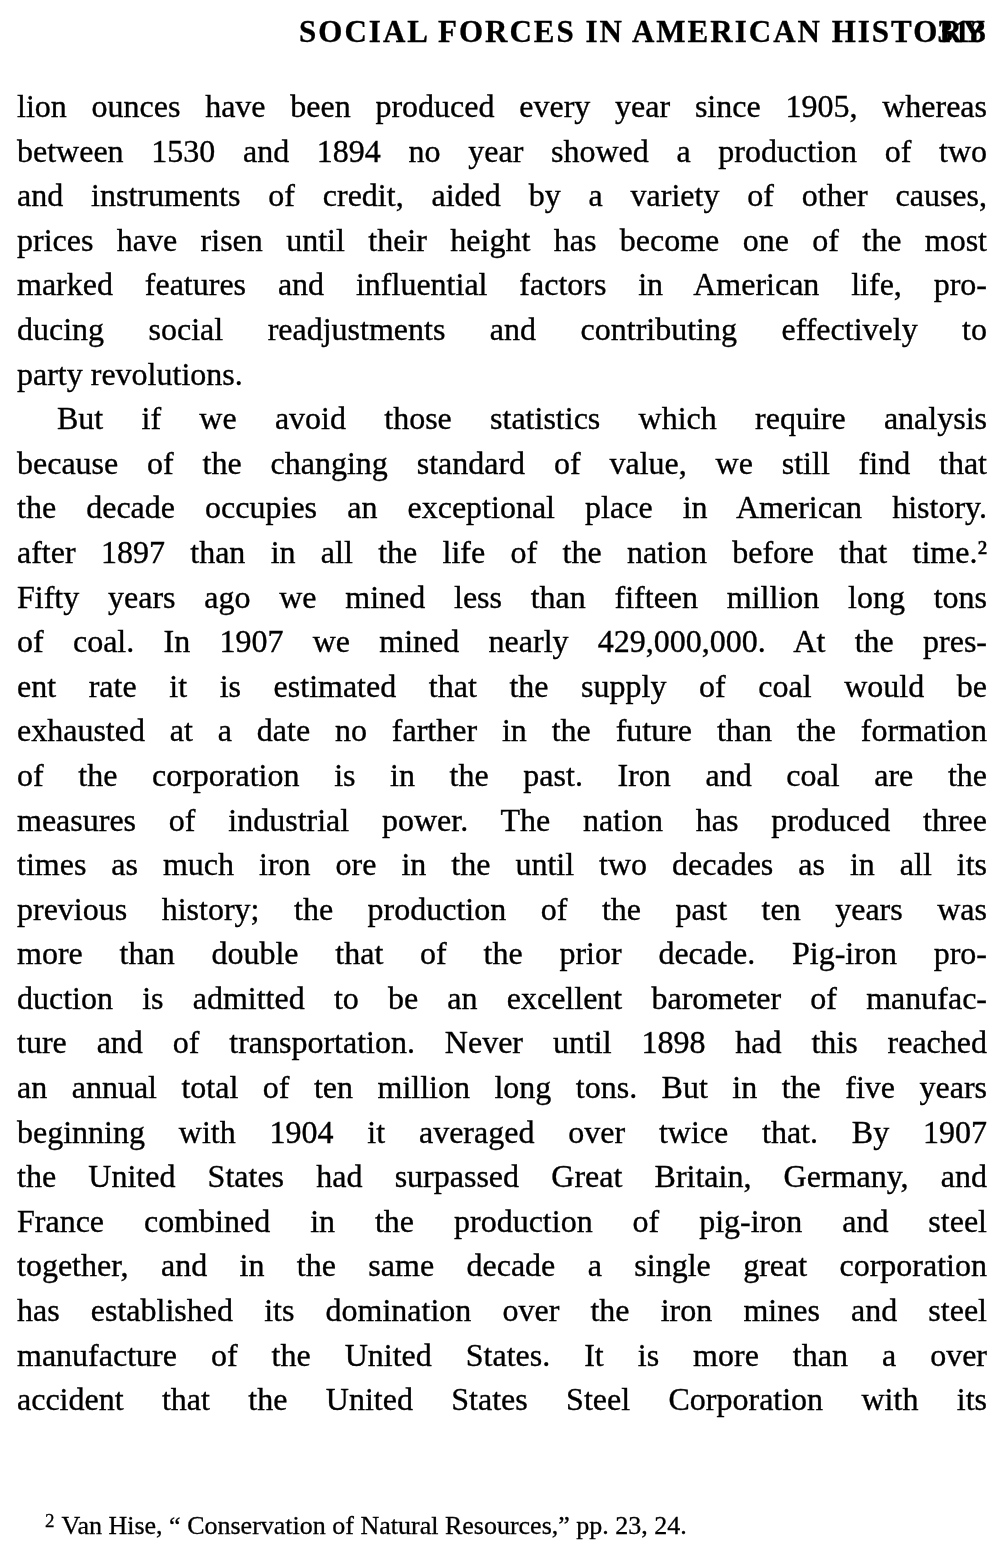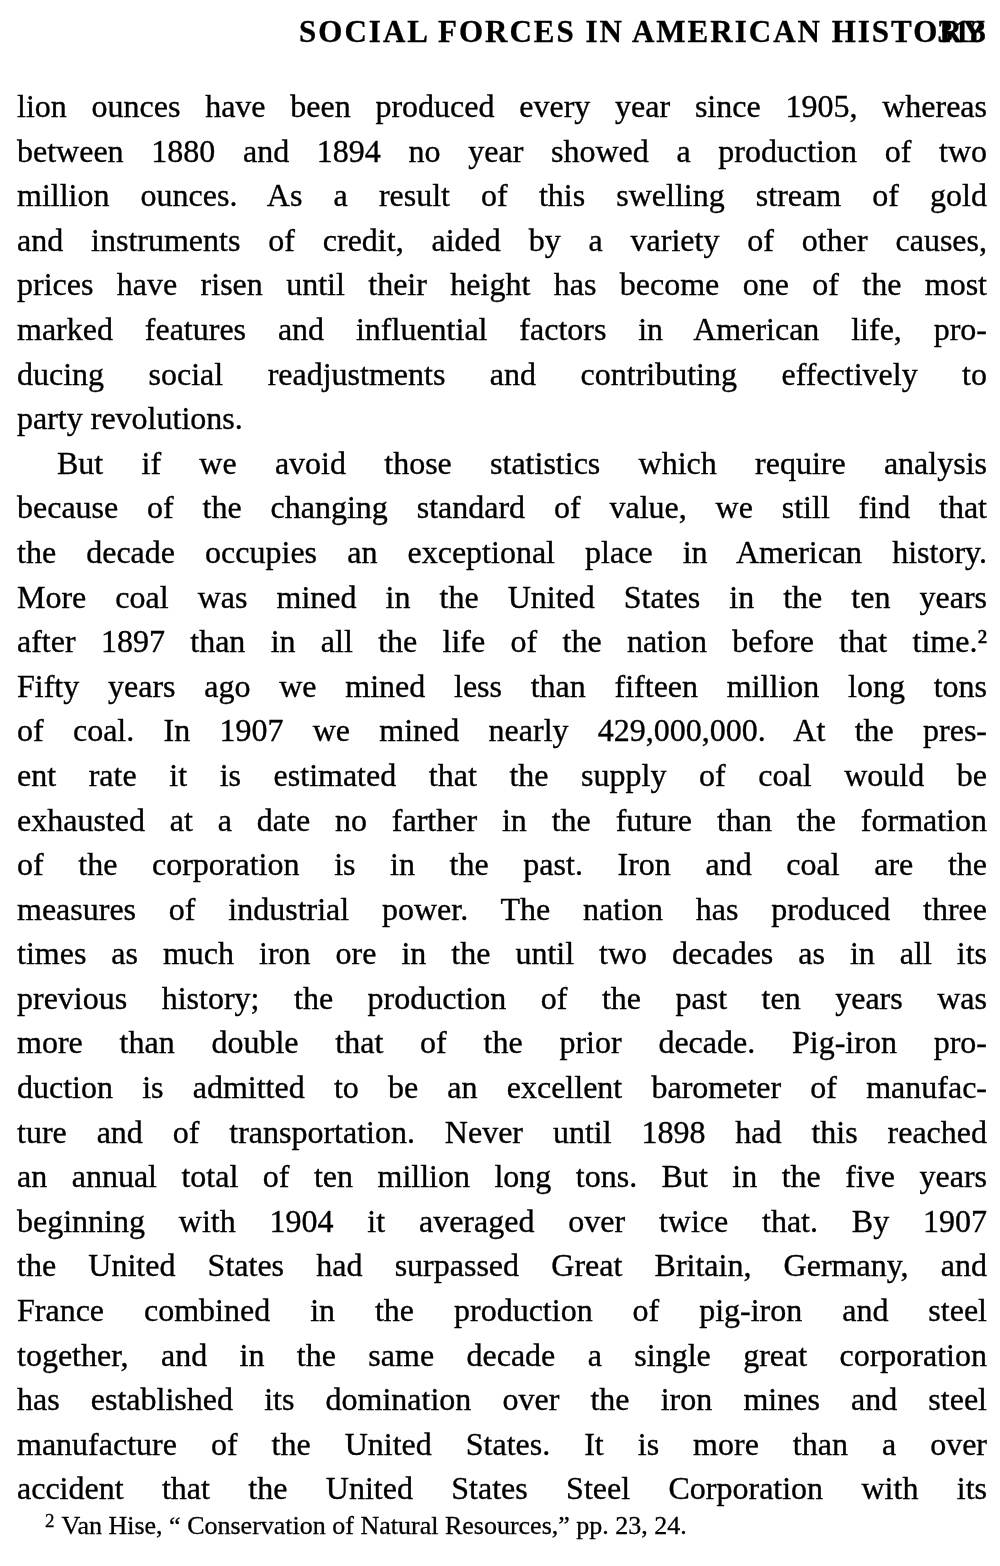--- a/index.html
+++ b/index.html
@@ -90,31 +90,29 @@
 
 <div class="scan-page">
 
   <div class="running-header">
     <span class="header-title">SOCIAL FORCES IN AMERICAN HISTORY</span>
     <span class="page-number">313</span>
   </div>
 
   <main class="page-body">
       <div class="line">lion ounces have been produced every year since 1905, whereas</div>
-      <div class="line">between 1880 and 1894 no year showed a production of two</div>
-      <div class="line">million ounces.  As a result of this swelling stream of gold</div>
+      <div class="line">between 1530 and 1894 no year showed a production of two</div>
       <div class="line">and instruments of credit, aided by a variety of other causes,</div>
       <div class="line">prices have risen until their height has become one of the most</div>
       <div class="line">marked features and influential factors in American life, pro-</div>
       <div class="line">ducing social readjustments and contributing effectively to</div>
       <div class="line no-stretch">party revolutions.</div>
       <div class="line indent">But if we avoid those statistics which require analysis</div>
       <div class="line">because of the changing standard of value, we still find that</div>
       <div class="line">the decade occupies an exceptional place in American history.</div>
-      <div class="line">More coal was mined in the United States in the ten years</div>
       <div class="line">after 1897 than in all the life of the nation before that time.²</div>
       <div class="line">Fifty years ago we mined less than fifteen million long tons</div>
       <div class="line">of coal.  In 1907 we mined nearly 429,000,000.  At the pres-</div>
       <div class="line">ent rate it is estimated that the supply of coal would be</div>
       <div class="line">exhausted at a date no farther in the future than the formation</div>
       <div class="line">of the corporation is in the past.  Iron and coal are the</div>
       <div class="line">measures of industrial power.  The nation has produced three</div>
       <div class="line">times as much iron ore in the until two decades as in all its</div>
       <div class="line">previous history; the production of the past ten years was</div>
       <div class="line">more than double that of the prior decade.  Pig-iron pro-</div>

